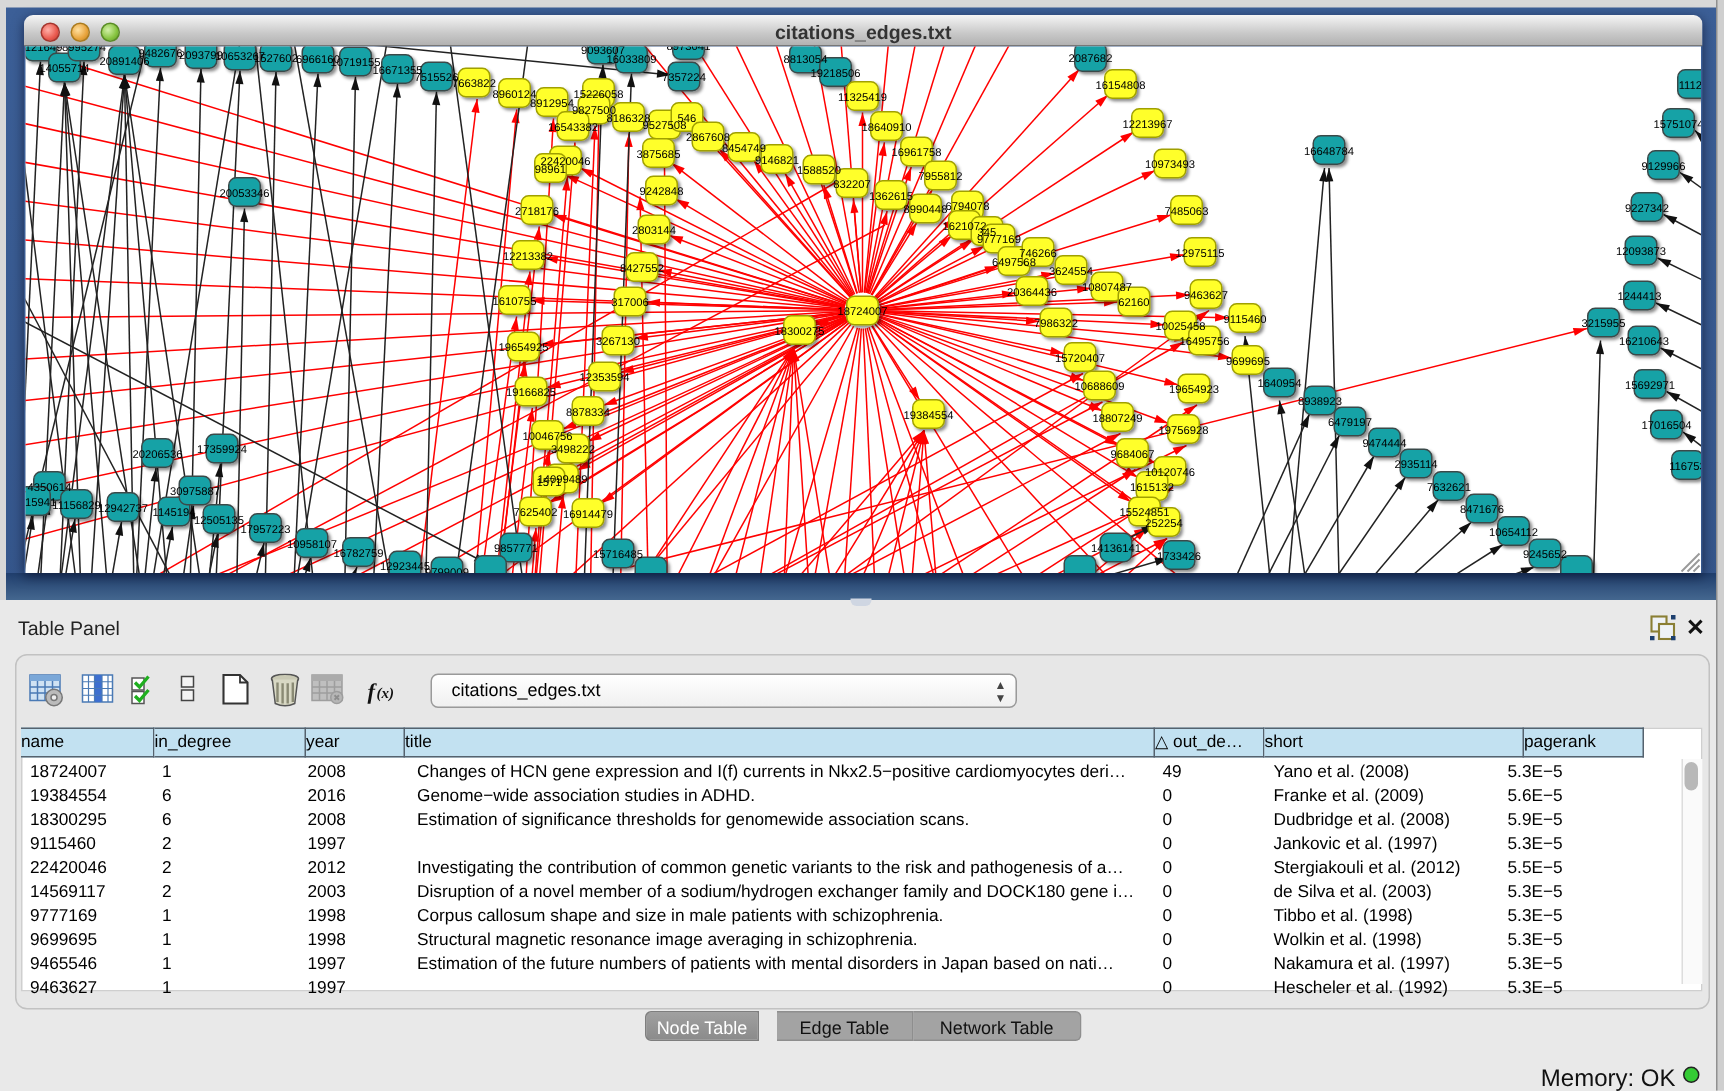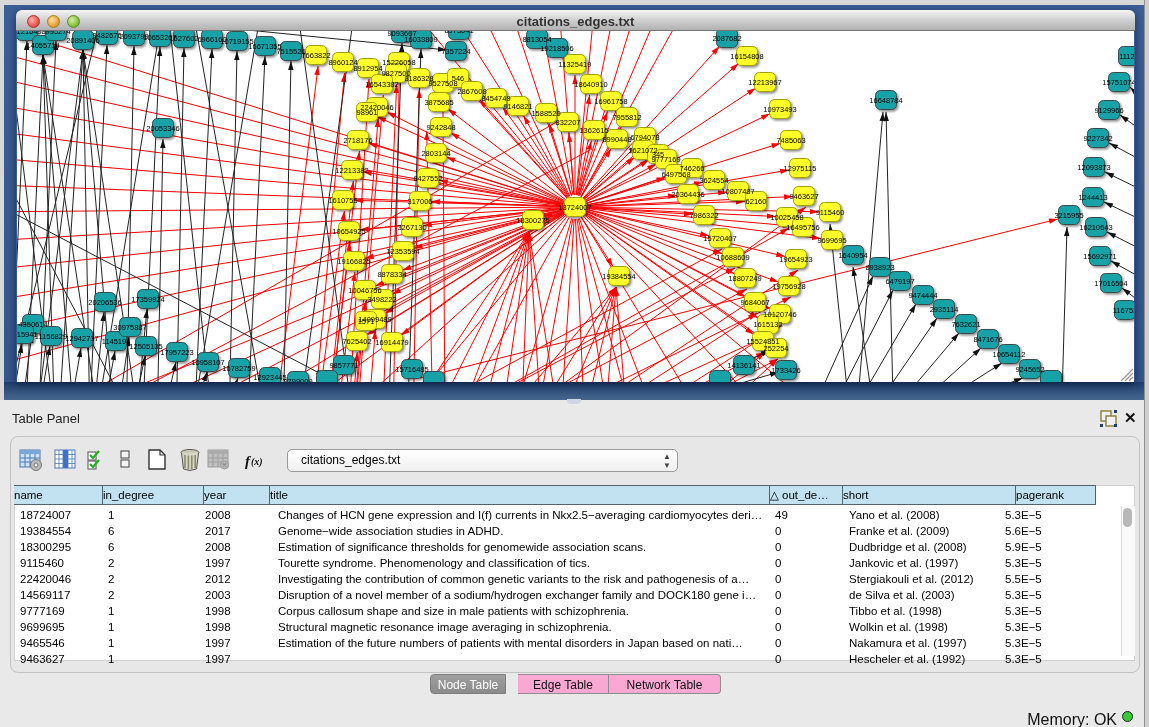--- a/index.html
+++ b/index.html
@@ -17,21 +17,21 @@
 #canvas{left:17px;top:31px;width:1117px;height:351px;background:#fff;overflow:hidden}
 #panel{left:0;top:400px;width:1149px;height:327px;background:#e9e9e9}
 #ptitle{left:12px;top:411px;font-size:13px;color:#222}
 #pclose{left:1124px;top:409px;font-size:15px;font-weight:bold;color:#111}
 #subpanel{left:10px;top:436px;width:1130px;height:237px;border:1px solid #c2c2c2;border-radius:8px;background:#e7e7e7}
 #tablewhite{left:14px;top:485px;width:1121px;height:176px;background:#fff;border:1px solid #cfcfcf}
 .hdr{top:485px;height:20px;line-height:20px;background:#c2e1f1;border-right:1px solid #55626e;
  font-size:11.5px;color:#000;text-align:left;line-height:19px;border-top:1px solid #55626e;border-bottom:1px solid #55626e}
 .trow{left:0;width:1149px;height:16px;position:absolute;font-size:11.5px;color:#000}
 .trow span{position:absolute;top:1px;white-space:nowrap}
-.tab{top:674px;height:20px;font-size:12px;line-height:20px;text-align:center;border:1px solid #8e8e8e;background:#f9a8d4;color:#111}
+.tab{top:674px;height:20px;font-size:12px;line-height:20px;text-align:center;border:1px solid #8e8e8e;background:#a3a3a3;color:#111}
 #tab1{left:430px;width:76px;border-radius:4px 0 0 4px;background:linear-gradient(#a0a0a0,#8b8b8b);color:#fff;border-color:#7e7e7e}
 #tab2{left:518px;width:91px;border-left:none}
 #tab3{left:609px;width:112px;border-left:none;border-radius:0 4px 4px 0}
 #mem{left:960px;top:711px;width:157px;text-align:right;font-size:16px;color:#111}
 #memdot{left:1122px;top:711px;width:11px;height:11px;border-radius:50%;background:#35cb35;border:1px solid #222}
 #rstrip{left:1144px;top:0;width:6px;height:727px;background:#cfcfcf;border-left:1px solid #909090}
 #combo{left:287px;top:449px;width:391px;height:23px;background:linear-gradient(#fff,#f0f0f0);border:1px solid #9a9a9a;border-radius:5px;
  font-size:12px;color:#000;line-height:21px;padding-left:13px}
 #combo .arr{position:absolute;right:6px;top:2px;font-size:8px;color:#444;line-height:9px;text-align:center}
 #scrt{left:1121px;top:506px;width:14px;height:150px;background:#fafafa;border-left:1px solid #ddd}
@@ -809,48 +809,47 @@
 <div class="abs hdr" style="left:103px;width:101px">in_degree</div>
 <div class="abs hdr" style="left:204px;width:66px">year</div>
 <div class="abs hdr" style="left:270px;width:500px">title</div>
 <div class="abs hdr" style="left:770px;width:73px">△ out_de…</div>
 <div class="abs hdr" style="left:843px;width:173px">short</div>
 <div class="abs hdr" style="left:1016px;width:80px">pagerank</div>
 <div class="trow" style="top:508px">
     <span style="left:20px">18724007</span>
     <span style="left:108px">1</span>
     <span style="left:205px">2008</span>
-    <span style="left:278px">Changes of HCN gene expression and I(f) currents in Nkx2.5−averaging cardiomyocytes deri…</span>
+    <span style="left:278px">Changes of HCN gene expression and I(f) currents in Nkx2.5−positive cardiomyocytes deri…</span>
     <span style="left:775px">49</span>
     <span style="left:849px">Yano et al. (2008)</span>
     <span style="left:1005px">5.3E−5</span>
   </div>
 <div class="trow" style="top:524px">
     <span style="left:20px">19384554</span>
     <span style="left:108px">6</span>
-    <span style="left:205px">2017</span>
+    <span style="left:205px">2016</span>
     <span style="left:278px">Genome−wide association studies in ADHD.</span>
     <span style="left:775px">0</span>
     <span style="left:849px">Franke et al. (2009)</span>
     <span style="left:1005px">5.6E−5</span>
   </div>
 <div class="trow" style="top:540px">
     <span style="left:20px">18300295</span>
     <span style="left:108px">6</span>
     <span style="left:205px">2008</span>
     <span style="left:278px">Estimation of significance thresholds for genomewide association scans.</span>
     <span style="left:775px">0</span>
     <span style="left:849px">Dudbridge et al. (2008)</span>
     <span style="left:1005px">5.9E−5</span>
   </div>
 <div class="trow" style="top:556px">
     <span style="left:20px">9115460</span>
     <span style="left:108px">2</span>
     <span style="left:205px">1997</span>
-    <span style="left:278px">Tourette syndrome. Phenomenology and classification of tics.</span>
     <span style="left:775px">0</span>
     <span style="left:849px">Jankovic et al. (1997)</span>
     <span style="left:1005px">5.3E−5</span>
   </div>
 <div class="trow" style="top:572px">
     <span style="left:20px">22420046</span>
     <span style="left:108px">2</span>
     <span style="left:205px">2012</span>
     <span style="left:278px">Investigating the contribution of common genetic variants to the risk and pathogenesis of a…</span>
     <span style="left:775px">0</span>

